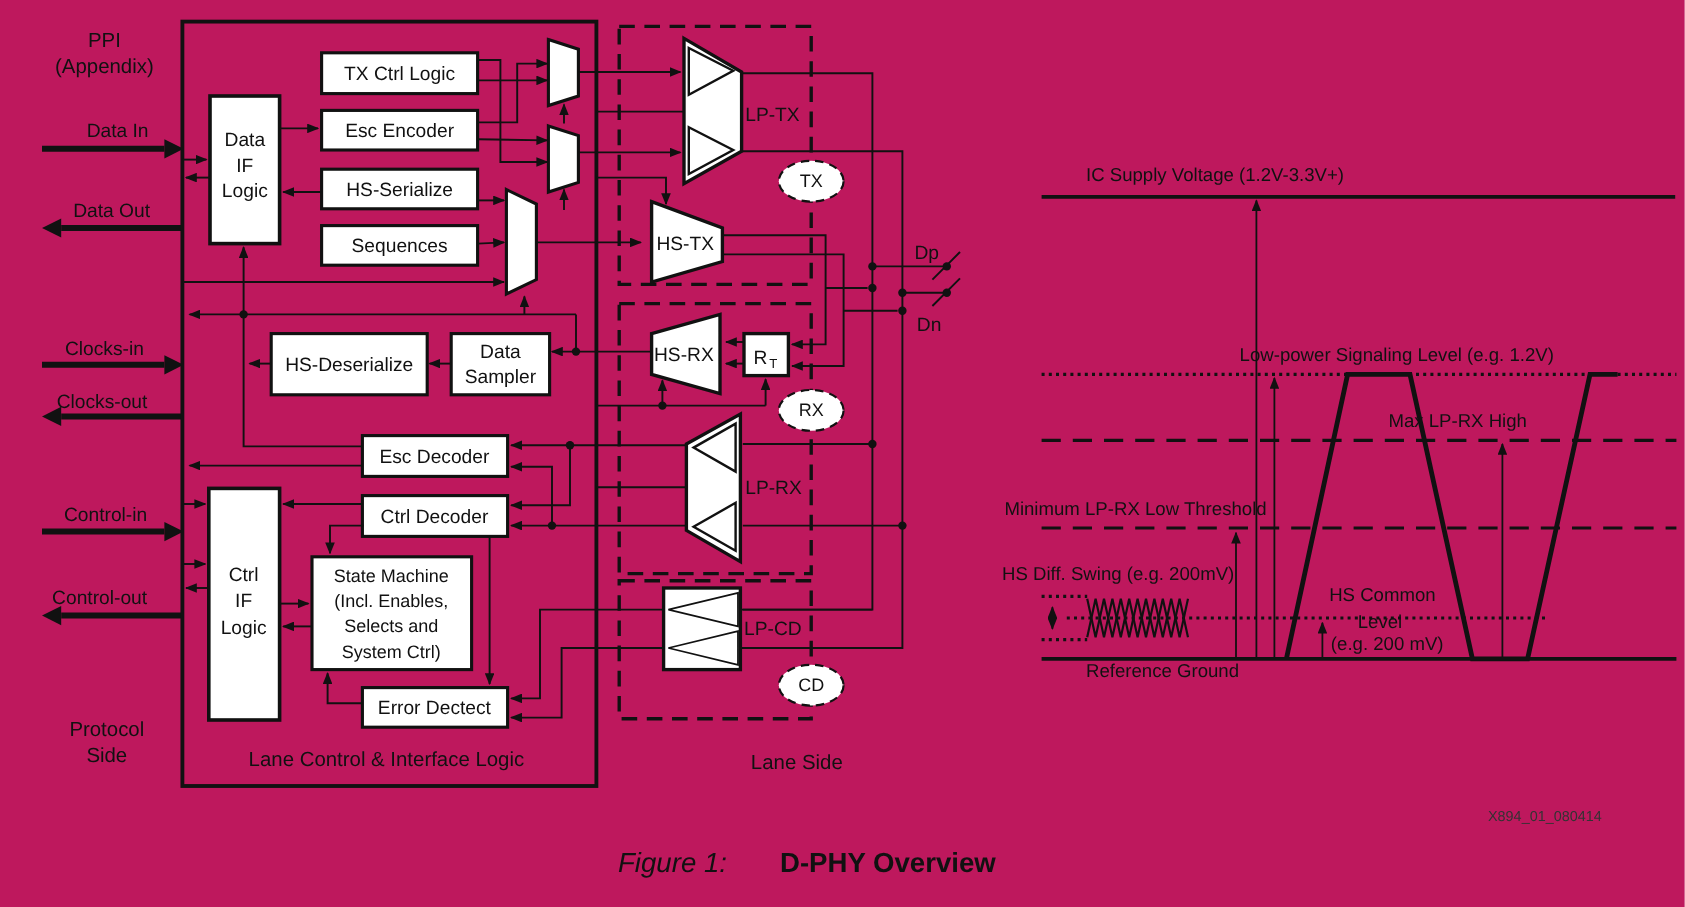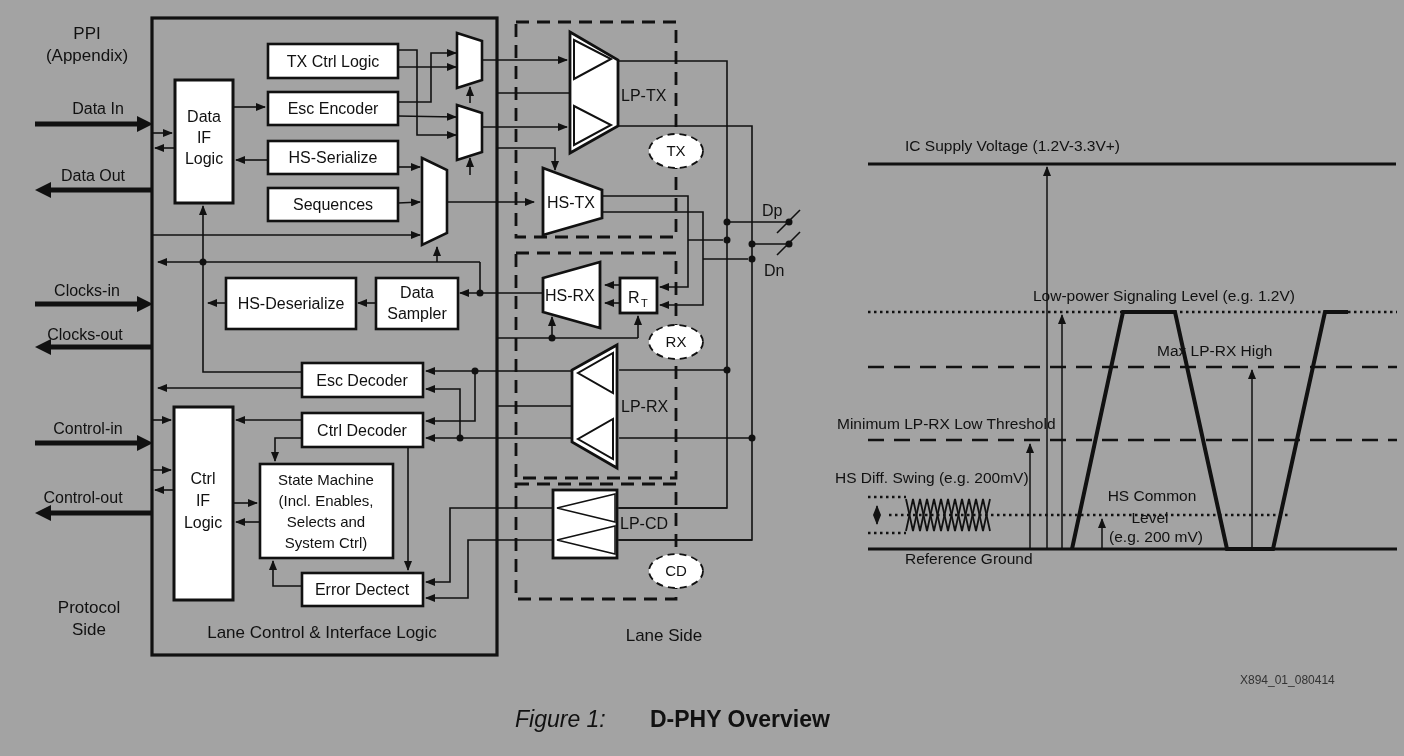--- a/index.html
+++ b/index.html
@@ -1,16 +1,16 @@
 <!DOCTYPE html>
 <html><head>
 <meta charset="utf-8">
 <style>
   html,body{margin:0;padding:0;background:#ffffff;}
-  .stage{position:relative;width:1404px;height:756px;background:#a3a3a3;overflow:hidden;}
+  .stage{position:relative;width:1404px;height:756px;background:#be185d;overflow:hidden;}
   svg{display:block;}
   text{font-family:"Liberation Sans","DejaVu Sans",sans-serif;fill:#111;}
   .t16{font-size:16px;}
   .t17{font-size:17px;}
   .t15{font-size:15px;}
   .t155{font-size:15.5px;}
   .t11{font-size:11px;}
   .mid{text-anchor:middle;}
   .box{fill:#fff;stroke:#111;stroke-width:2.6;}
   .boxth{fill:#fff;stroke:#111;stroke-width:3;}

